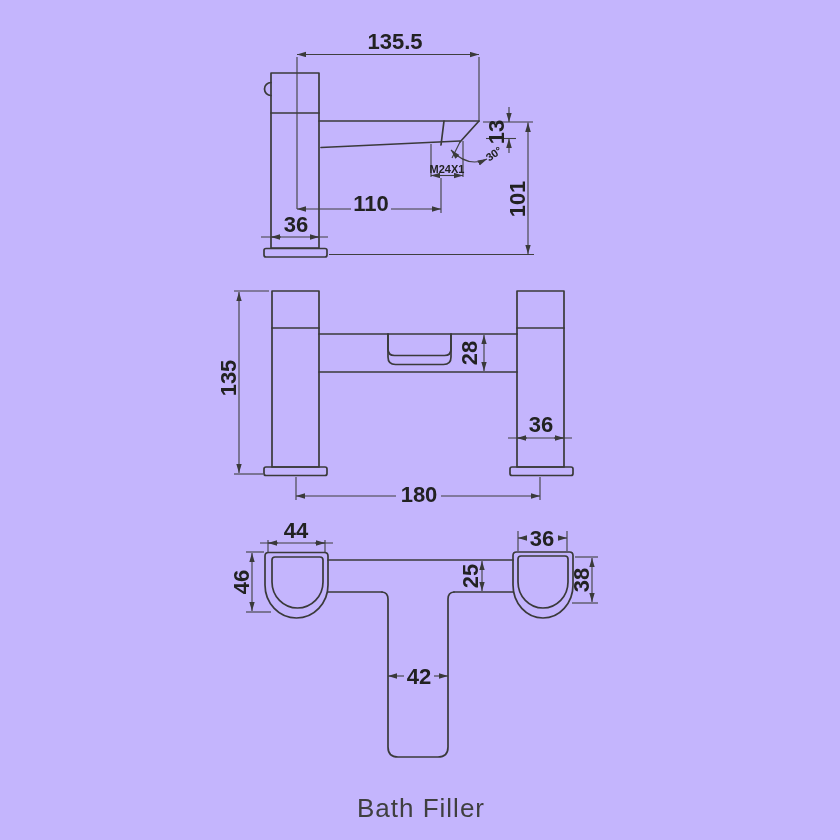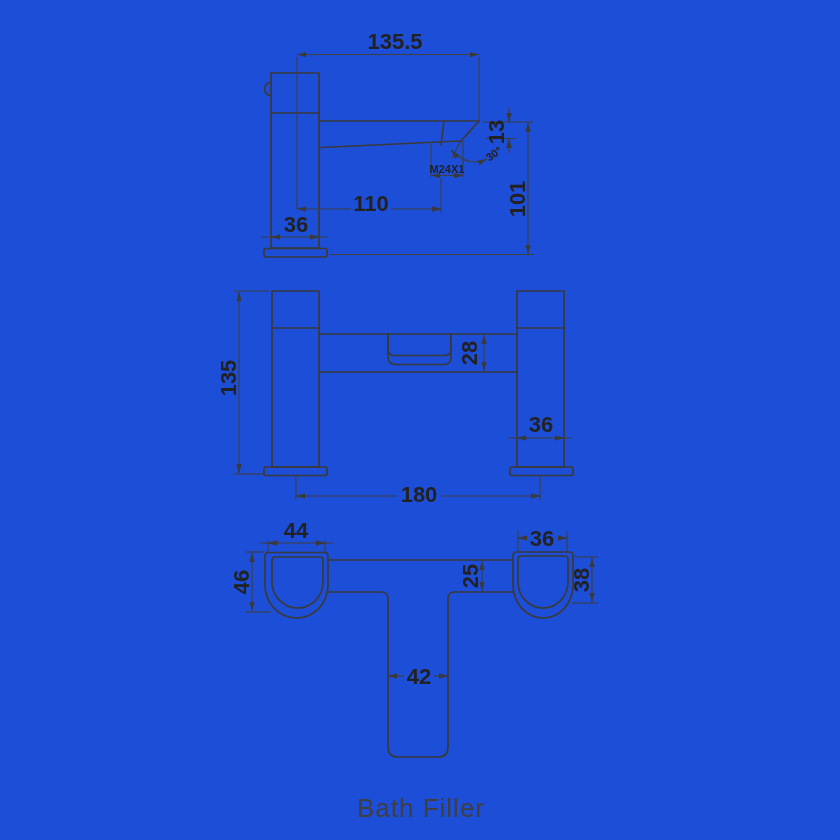--- a/index.html
+++ b/index.html
@@ -1,17 +1,17 @@
 <!DOCTYPE html>
 <html><head>
 <meta charset="utf-8">
 <title>Bath Filler</title>
 <style>
   html,body{margin:0;padding:0;background:#ffffff;}
-  .stage{position:relative;width:840px;height:840px;background:#1d4ed8;overflow:hidden;
+  .stage{position:relative;width:840px;height:840px;background:#c4b5fd;overflow:hidden;
          font-family:"Liberation Sans", sans-serif;}
   svg{position:absolute;left:0;top:0;}
   .obj{fill:none;stroke:#3a3a3a;stroke-width:1.7;stroke-linejoin:round;stroke-linecap:round;}
   .thin{fill:none;stroke:#3f3f3f;stroke-width:1.1;stroke-linecap:butt;}
   .dim{fill:none;stroke:#3f3f3f;stroke-width:1.1;}
   .lbl{fill:#222;font-family:"Liberation Sans", sans-serif;font-weight:bold;font-size:22px;text-anchor:middle;}
   .lbl-sm{fill:#222;font-family:"Liberation Sans", sans-serif;font-weight:bold;font-size:11px;text-anchor:middle;}
   .caption{fill:#3f3f3f;font-family:"Liberation Sans", sans-serif;font-weight:400;font-size:26px;
            letter-spacing:1px;text-anchor:middle;}
 </style>

